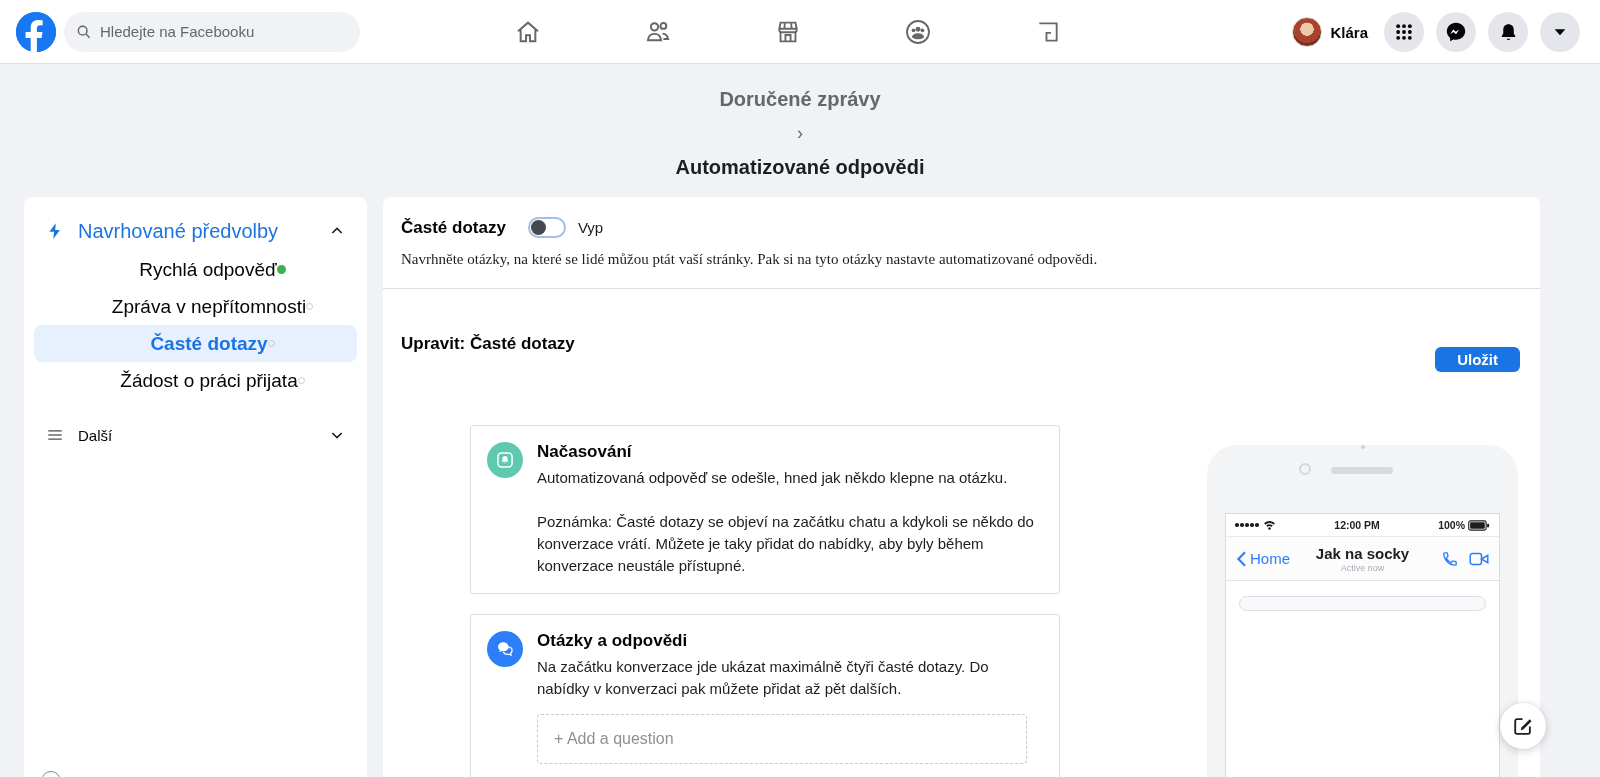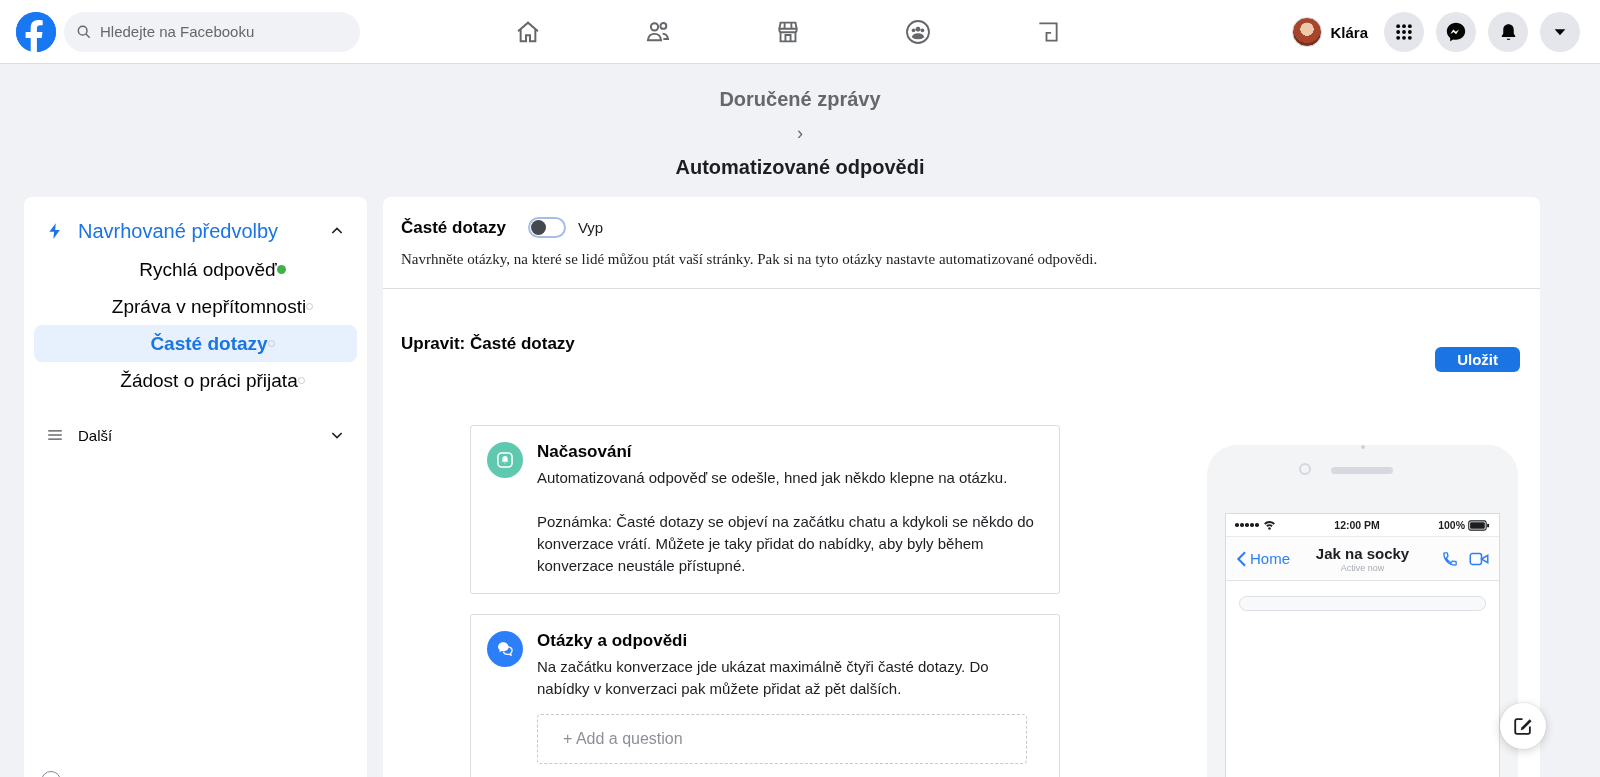--- a/index.html
+++ b/index.html
@@ -62,21 +62,21 @@
   .cards-col { width:590px; flex:none; }
   .info-card { border:1px solid #DADDE1; border-radius:3px; padding:16px; display:flex; gap:14px; background:#fff; }
   .info-card + .info-card { margin-top:20px; }
   .icon-circle { width:36px; height:36px; border-radius:50%; flex:none; display:flex; align-items:center; justify-content:center; }
   .icon-circle.teal { background:#5FC9B0; }
   .icon-circle.blue { background:#2D7FF9; }
   .info-content { flex:1; }
   .info-title { font-size:17px; font-weight:700; color:#050505; margin-bottom:5px; }
   .info-content p { font-size:15px; line-height:22px; color:#1C1E21; }
   .info-content p + p { margin-top:22px; }
-  .add-question { margin-top:14px; width:490px; border:1px dashed #C6C9CE; border-radius:4px; padding:15px 25px; font-size:16px; color:#8D9197; cursor:pointer; background:#fff; }
+  .add-question { margin-top:14px; width:490px; border:1px dashed #C6C9CE; border-radius:4px; padding:15px 16px; font-size:16px; color:#8D9197; cursor:pointer; background:#fff; }
 
   
   .phone-col { margin-left:147px; width:311px; flex:none; }
   .phone-bezel { width:311px; height:426px; background:#F3F4F6; border-radius:30px 30px 0 0; position:relative; }
   .cam-dot { width:4px; height:4px; border-radius:50%; background:#CED2D8; margin:20px auto 0; }
   .speaker-row { margin-top:14px; height:14px; position:relative; }
   .cam-circle { position:absolute; left:92px; top:0; width:12px; height:12px; border-radius:50%; border:2px solid #D4D7DC; }
   .speaker-bar { position:absolute; left:124px; top:4px; width:62px; height:7px; border-radius:4px; background:#D6D9DE; }
   .screen { margin:36px 18px 0; height:311px; background:#fff; border:1px solid #D9DBE0; border-bottom:none; }
   .statusbar { height:22px; display:flex; align-items:center; justify-content:space-between; padding:0 9px; font-size:10.5px; font-weight:700; color:#1C1E21; }

